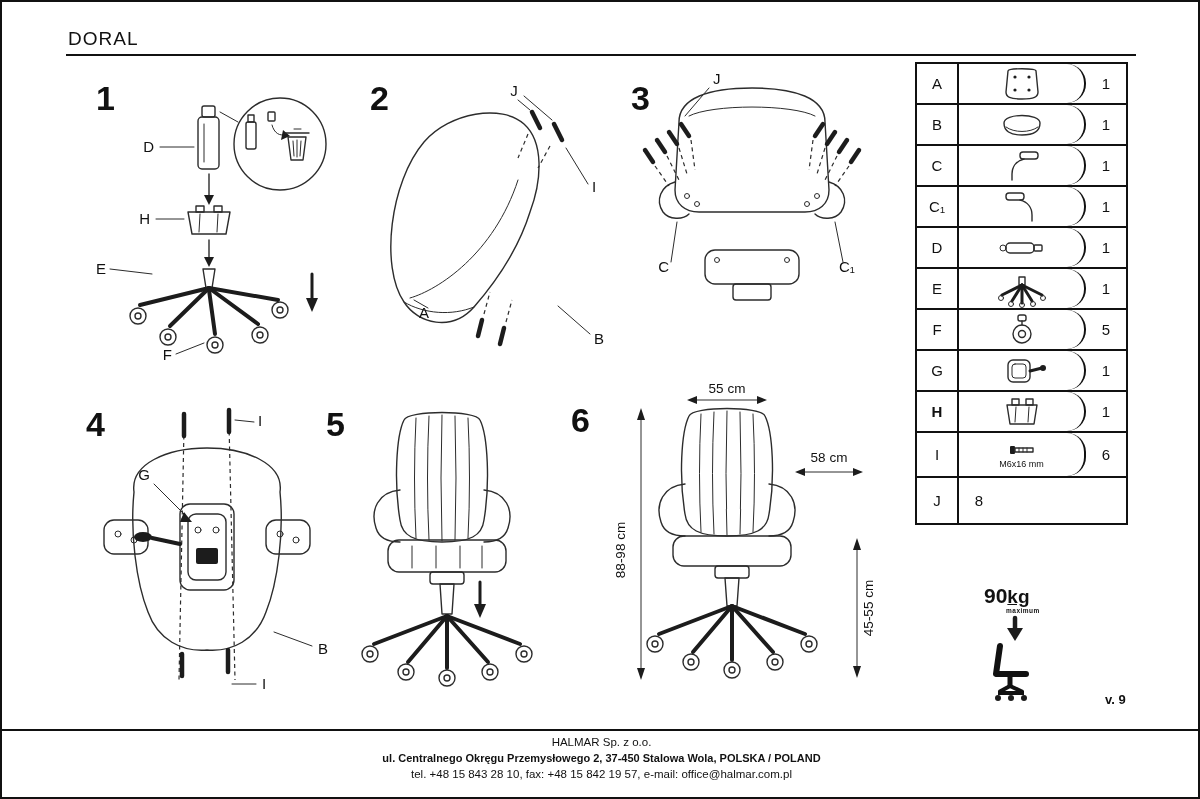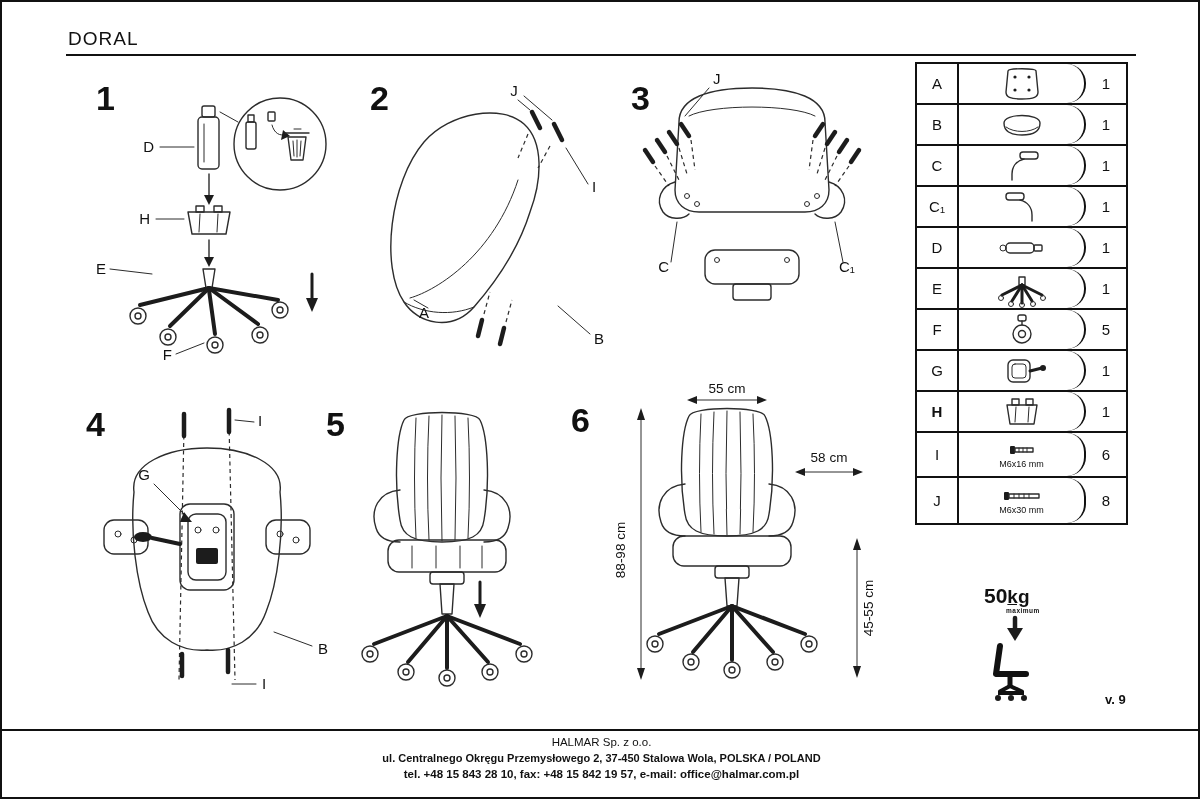--- a/index.html
+++ b/index.html
@@ -44,21 +44,21 @@
   .weight { position:absolute; left:982px; top:584px; width:70px; text-align:left; }
   .w-line { font-weight:bold; font-size:21px; line-height:20px; }
   .w-kg { font-size:19px;text-decoration:underline; }
   .w-max { font-size:6.5px; font-weight:bold; letter-spacing:0.5px; margin-left:22px; line-height:7px; }
 
   .version { position:absolute; left:1103px; top:690px; font-size:13px; font-weight:bold; }
 
   .footer { position:absolute; left:3px; right:0; top:732px; text-align:center; }
   .f1 { font-size:11.5px; line-height:16px; }
   .f2 { font-size:11px; line-height:16px; font-weight:bold; }
-  .f3 { font-size:11.5px; line-height:16px;font-weight:bold; }
+  .f3 { font-size:11.5px; line-height:16px; }
 </style>
 </head>
 <body>
 
 <div class="page">
 
   <div class="title">DORAL</div>
   <div class="rule-top"></div>
   <div class="rule-bottom"></div>
 
@@ -479,39 +479,28 @@
           <line class="ln th" x1="31" y1="7" x2="31" y2="11"></line>
           <line class="ln th" x1="35" y1="7" x2="35" y2="11"></line>
         </svg>
         <div class="pt-note">M6x16 mm</div>
       </div>
       <div class="pt-qty">6</div>
     </div>
 
     <div class="pt-row tall">
       <div class="pt-id">J</div>
-      <div class="pt-icn">
-        <svg width="60" height="18" viewBox="0 0 60 18">
-          <rect class="fl" x="12" y="5" width="5" height="8" rx="1"></rect>
-          <rect class="ln" x="17" y="7" width="30" height="4"></rect>
-          <line class="ln th" x1="22" y1="7" x2="22" y2="11"></line>
-          <line class="ln th" x1="27" y1="7" x2="27" y2="11"></line>
-          <line class="ln th" x1="32" y1="7" x2="32" y2="11"></line>
-          <line class="ln th" x1="37" y1="7" x2="37" y2="11"></line>
-        </svg>
-        <div class="pt-note">M6x30 mm</div>
-      </div>
       <div class="pt-qty">8</div>
     </div>
 
   </div>
 
   <div class="weight">
     <div class="w-line">
-      <span>50</span><span class="w-kg">kg</span>
+      <span>90</span><span class="w-kg">kg</span>
     </div>
     <div class="w-max">maximum</div>
     <svg width="62" height="88" viewBox="0 0 62 88">
       <line class="bd" x1="31" y1="4" x2="31" y2="16"></line>
       <polygon class="fl" points="23,14 39,14 31,27"></polygon>
       <path d="M16,32 L12,60 L42,60" fill="none" stroke="#111" stroke-width="6" stroke-linecap="round" stroke-linejoin="round"></path>
       <line x1="26" y1="60" x2="26" y2="72" stroke="#111" stroke-width="5"></line>
       <line x1="14" y1="79" x2="40" y2="79" stroke="#111" stroke-width="4"></line>
       <line x1="26" y1="72" x2="15" y2="78" stroke="#111" stroke-width="4"></line>
       <line x1="26" y1="72" x2="39" y2="78" stroke="#111" stroke-width="4"></line>

